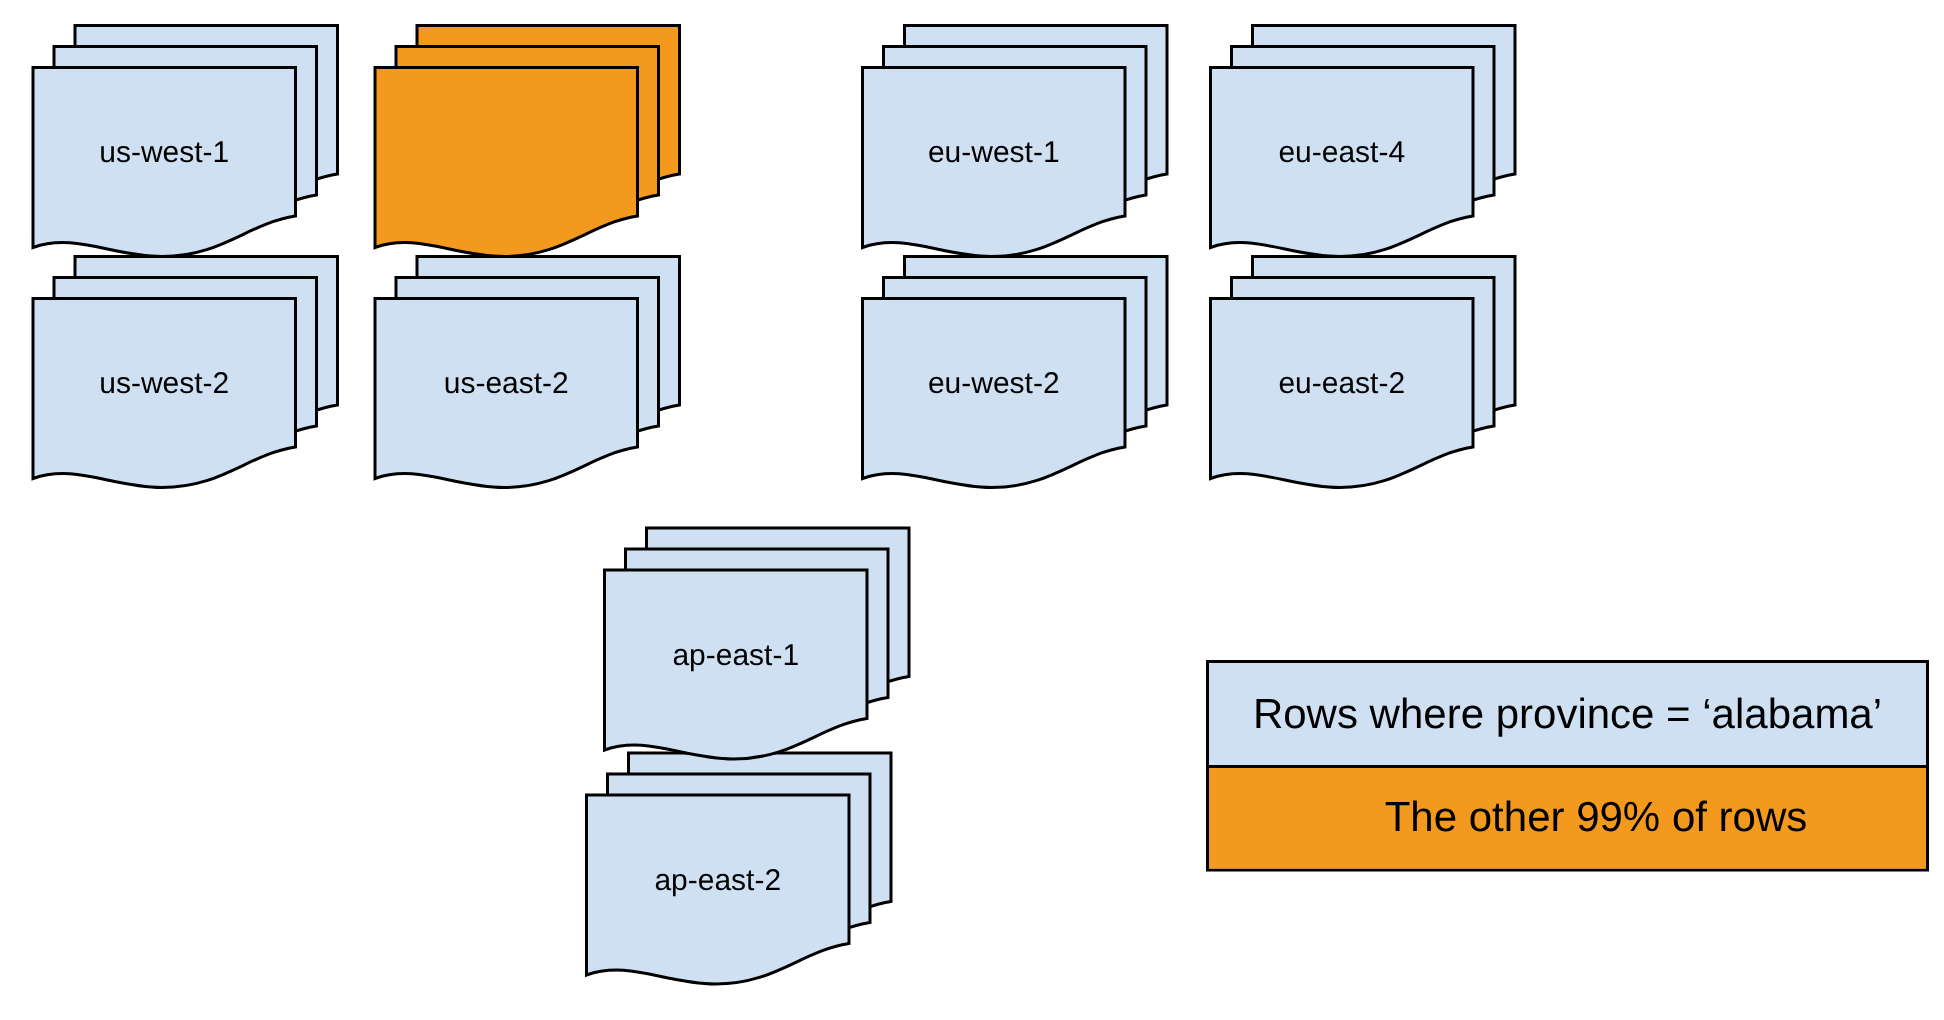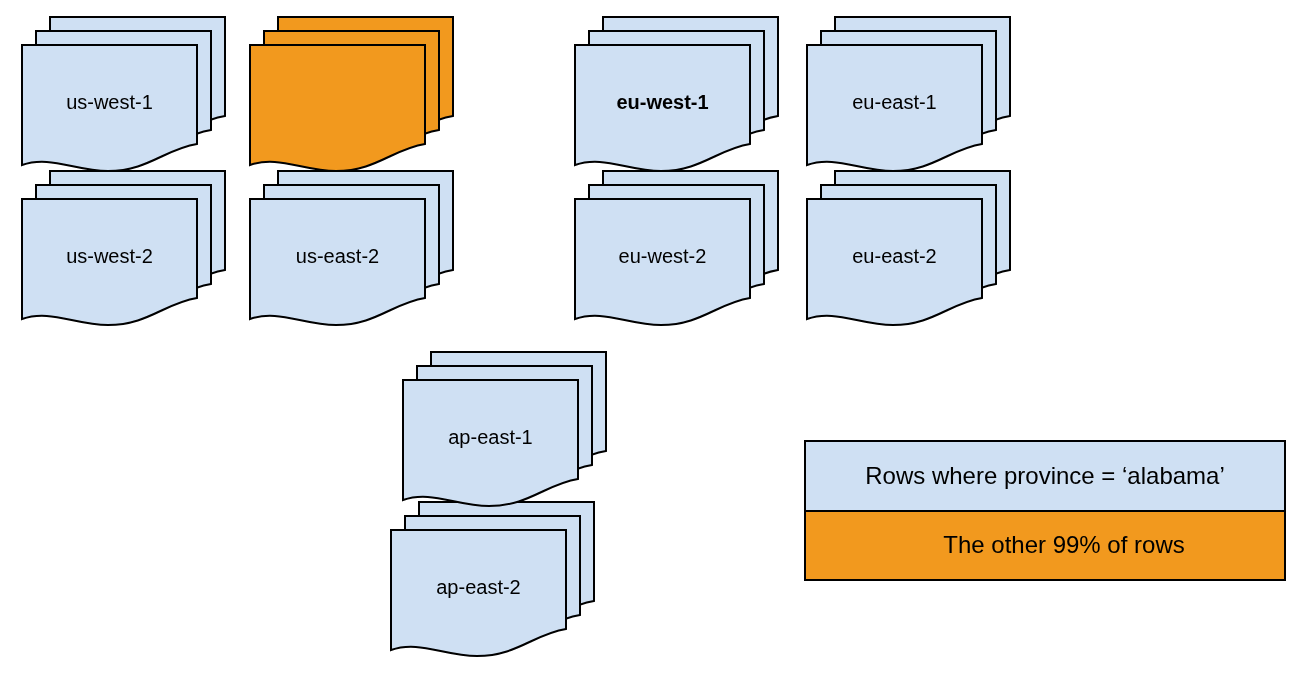--- a/index.html
+++ b/index.html
@@ -60,21 +60,21 @@
     box-sizing: border-box;
     display: flex;
     flex-direction: column;
     z-index: 1;
   }
   .legend-row {
     flex: 1;
     display: flex;
     align-items: center;
     justify-content: center;
-    font-size: 24px;
+    font-size: 28px;
     color: var(--text, #000);
   }
   .legend-row + .legend-row { border-top: 2px solid var(--stroke, #000); padding-left: 38px; }
   .legend-row.blue   { background: var(--blue, #cfe0f3); }
   .legend-row.orange { background: var(--orange, #f2991e); }
 </style>
 </head>
 <body>
 
 <div class="canvas">
@@ -103,21 +103,21 @@
         <use href="#doc-shape" xlink:href="#doc-shape"></use>
       </svg>
     <svg class="doc doc-middle" width="179" height="131" viewBox="0 0 179 131">
         <use href="#doc-shape" xlink:href="#doc-shape"></use>
       </svg>
     <svg class="doc doc-front" width="179" height="131" viewBox="0 0 179 131">
         <use href="#doc-shape" xlink:href="#doc-shape"></use>
       </svg>
   </div>
 
-  <div class="stack blue" style="left: 573px; top: 15px; z-index: 8; font-weight: bold;">
+  <div class="stack blue" style="left: 573px; top: 15px; z-index: 8;">
     <svg class="doc doc-back" width="179" height="131" viewBox="0 0 179 131">
         <use href="#doc-shape" xlink:href="#doc-shape"></use>
       </svg>
     <svg class="doc doc-middle" width="179" height="131" viewBox="0 0 179 131">
         <use href="#doc-shape" xlink:href="#doc-shape"></use>
       </svg>
     <svg class="doc doc-front" width="179" height="131" viewBox="0 0 179 131">
         <use href="#doc-shape" xlink:href="#doc-shape"></use>
       </svg>
     <div class="stack-label">eu-west-1</div>
@@ -126,21 +126,21 @@
   <div class="stack blue" style="left: 805px; top: 15px; z-index: 7;">
     <svg class="doc doc-back" width="179" height="131" viewBox="0 0 179 131">
         <use href="#doc-shape" xlink:href="#doc-shape"></use>
       </svg>
     <svg class="doc doc-middle" width="179" height="131" viewBox="0 0 179 131">
         <use href="#doc-shape" xlink:href="#doc-shape"></use>
       </svg>
     <svg class="doc doc-front" width="179" height="131" viewBox="0 0 179 131">
         <use href="#doc-shape" xlink:href="#doc-shape"></use>
       </svg>
-    <div class="stack-label">eu-east-1</div>
+    <div class="stack-label">eu-east-4</div>
   </div>
 
   <div class="stack blue" style="left: 20px; top: 169px; z-index: 6;">
     <svg class="doc doc-back" width="179" height="131" viewBox="0 0 179 131">
         <use href="#doc-shape" xlink:href="#doc-shape"></use>
       </svg>
     <svg class="doc doc-middle" width="179" height="131" viewBox="0 0 179 131">
         <use href="#doc-shape" xlink:href="#doc-shape"></use>
       </svg>
     <svg class="doc doc-front" width="179" height="131" viewBox="0 0 179 131">

